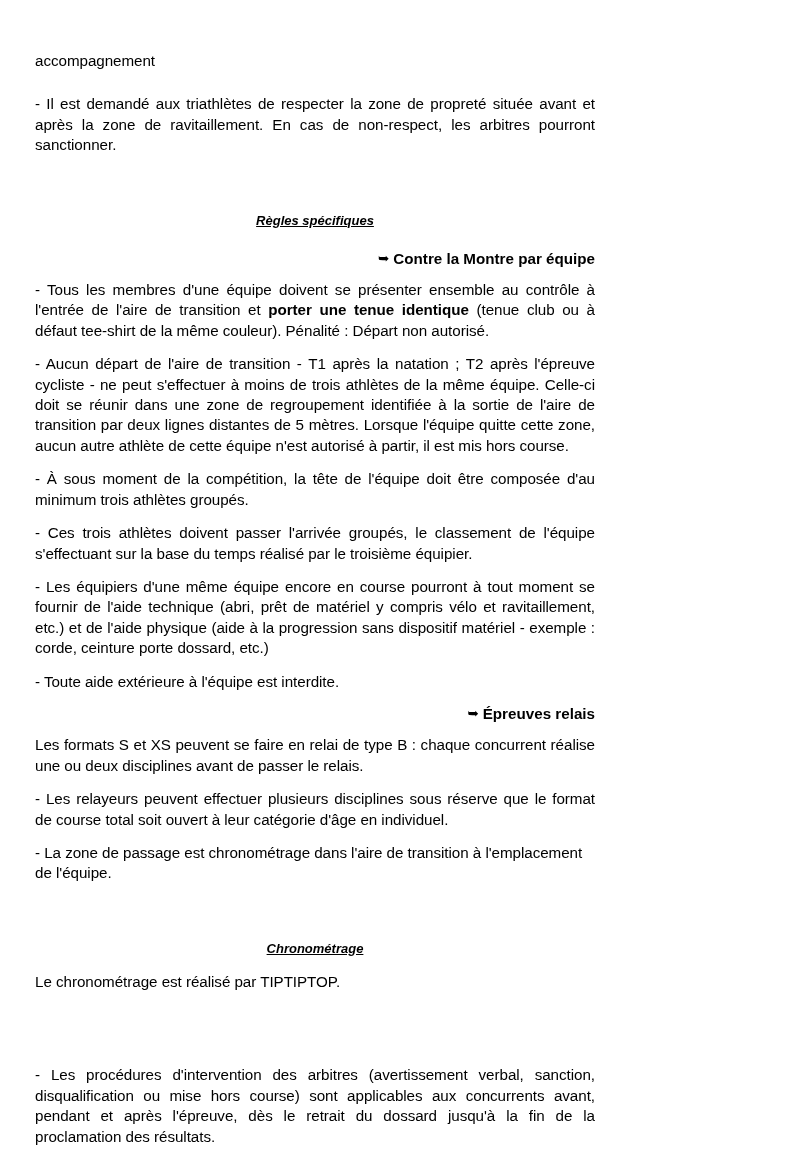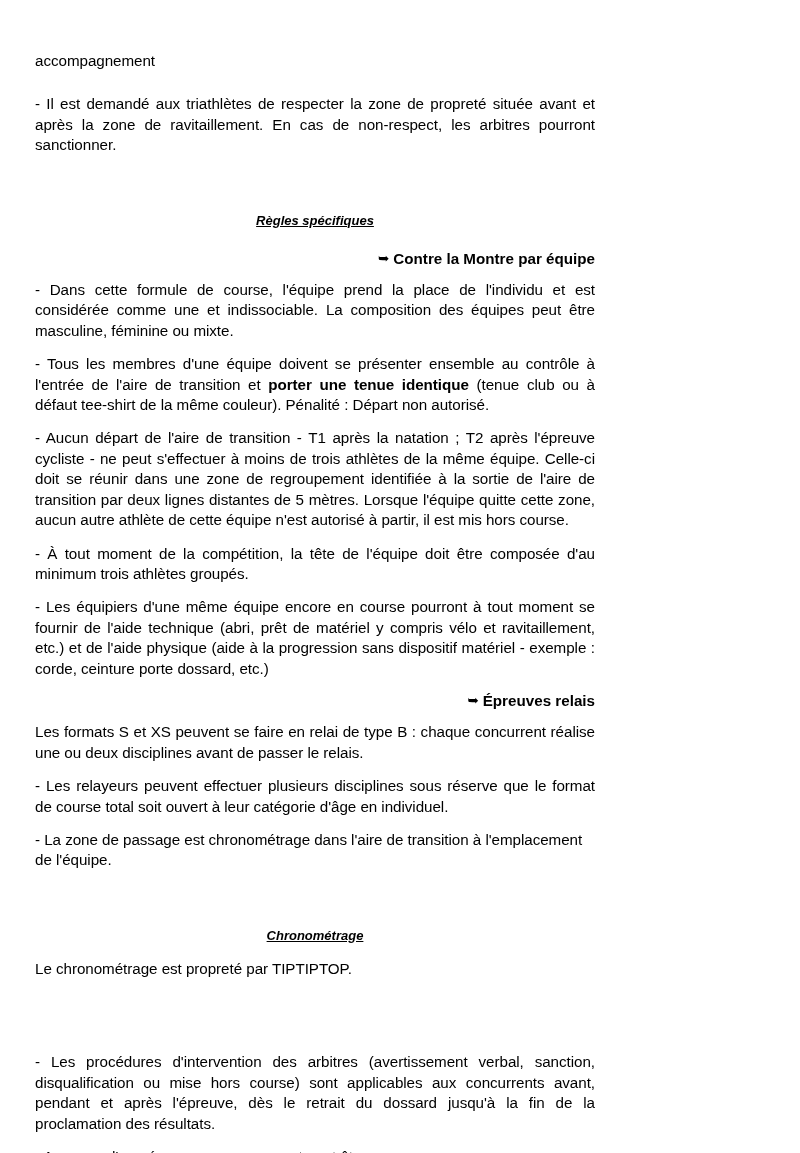--- a/index.html
+++ b/index.html
@@ -86,48 +86,49 @@
     <p class="para">- Il est demandé aux triathlètes de respecter la zone de propreté située avant et après la zone de ravitaillement. En cas de non-respect, les arbitres pourront sanctionner.</p>
 
     <div class="sp-44"></div>
 
     <h2 class="section-heading">Règles spécifiques</h2>
 
     <div class="sp-22"></div>
 
     <p class="arrow-heading"><span class="arrow">➥</span><span>Contre la Montre par équipe</span></p>
 
-    <p class="para">- Dans cette formule de course, l'équipe prend la place de l'individu et est considérée comme une et indissociable. La composition des équipes peut être masculine, féminine ou mixte.</p>
 
     <p class="para"><span>- Tous les membres d'une équipe doivent se présenter ensemble au contrôle à l'entrée de l'aire de transition et </span><span class="bold">porter une tenue identique</span><span> (tenue club ou à défaut tee-shirt de la même couleur). Pénalité : Départ non autorisé.</span></p>
 
 
     <p class="para">- Aucun départ de l'aire de transition - T1 après la natation ; T2 après l'épreuve cycliste - ne peut s'effectuer à moins de trois athlètes de la même équipe. Celle-ci doit se réunir dans une zone de regroupement identifiée à la sortie de l'aire de transition par deux lignes distantes de 5 mètres. Lorsque l'équipe quitte cette zone, aucun autre athlète de cette équipe n'est autorisé à partir, il est mis hors course.</p>
 
-    <p class="para">- À tout moment de la compétition, la tête de l'équipe doit être composée d'au minimum trois athlètes groupés.</p>
+    <p class="para">- À sous moment de la compétition, la tête de l'équipe doit être composée d'au minimum trois athlètes groupés.</p>
 
+    <p class="para">- Ces trois athlètes doivent passer l'arrivée groupés, le classement de l'équipe s'effectuant sur la base du temps réalisé par le troisième équipier.</p>
 
     <p class="para">- Les équipiers d'une même équipe encore en course pourront à tout moment se fournir de l'aide technique (abri, prêt de matériel y compris vélo et ravitaillement, etc.) et de l'aide physique (aide à la progression sans dispositif matériel - exemple : corde, ceinture porte dossard, etc.)</p>
 
+    <p class="para left">- Toute aide extérieure à l'équipe est interdite.</p>
 
     <p class="arrow-heading"><span class="arrow">➥</span><span>Épreuves relais</span></p>
 
     <p class="para">Les formats S et XS peuvent se faire en relai de type B : chaque concurrent réalise une ou deux disciplines avant de passer le relais.</p>
 
     <p class="para">- Les relayeurs peuvent effectuer plusieurs disciplines sous réserve que le format de course total soit ouvert à leur catégorie d'âge en individuel.</p>
 
     <p class="para left">- La zone de passage est chronométrage dans l'aire de transition à l'emplacement de l'équipe.</p>
 
     <div class="sp-44"></div>
 
     <h2 class="section-heading">Chronométrage</h2>
 
     <div class="sp-16"></div>
 
-    <p class="para left">Le chronométrage est propreté par TIPTIPTOP.</p>
+    <p class="para left">Le chronométrage est réalisé par TIPTIPTOP.</p>
 
     <div class="sp-40"></div>
 
 
     <div class="sp-20"></div>
 
     <p class="para">- Les procédures d'intervention des arbitres (avertissement verbal, sanction, disqualification ou mise hors course) sont applicables aux concurrents avant, pendant et après l'épreuve, dès le retrait du dossard jusqu'à la fin de la proclamation des résultats.</p>
 
     <p class="para left" style="margin-bottom:2px;">- Au cours d'une épreuve, un concurrent peut être :</p>
 

